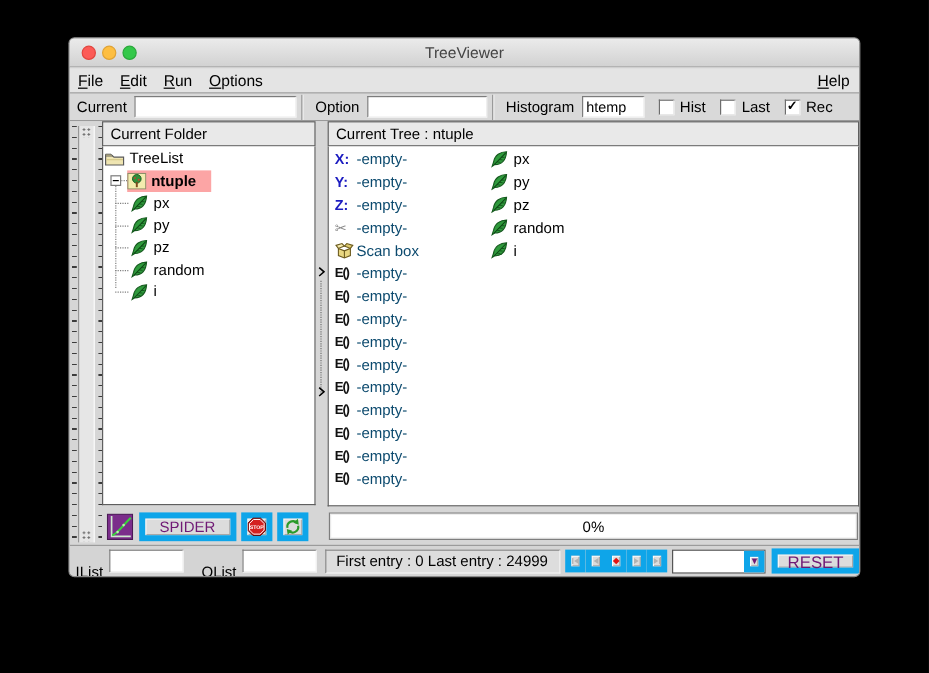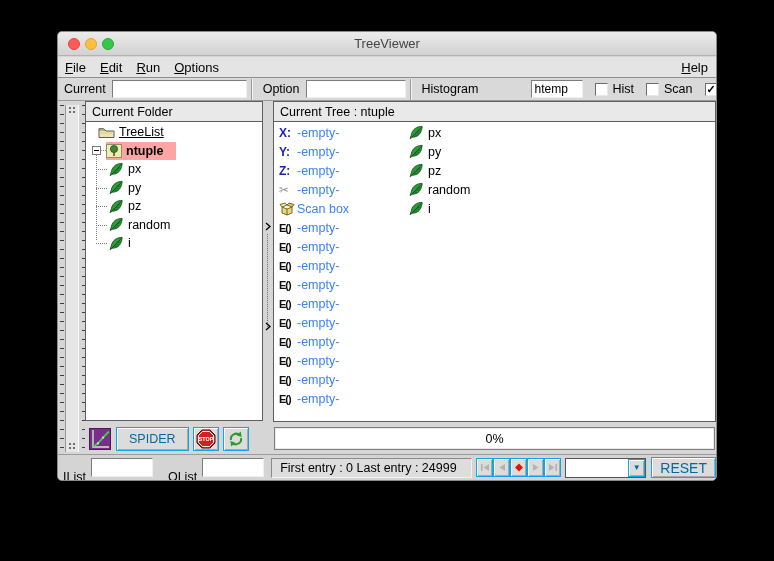--- a/index.html
+++ b/index.html
@@ -61,60 +61,60 @@
   
   .panel-header {
     height:21px; background:#e9e9e9; border:1px solid #5f5f5f;
     font-size:12.5px; display:flex; align-items:center; padding-left:6px; color:#000;
   }
   .folder-panel { position:absolute; left:27px; top:0; width:178px; height:355px; }
   .folder-list { position:absolute; left:0; top:21px; right:0; height:299px;
     background:#fff; border:1px solid #5f5f5f; border-top:none; overflow:hidden; }
   .ftree { position:relative; padding-top:1px; font-size:12.5px; }
   .ftree-row { position:relative; height:18.5px; display:flex; align-items:center; }
-  .row-treelist { padding-left:12px;text-decoration:underline; }
+  .row-treelist { padding-left:1px; }
   .row-ntuple { padding-left:6px; }
   .minusbox { width:9px; height:9px; background:#fff; border:1px solid #7c7c7c;
     position:relative; flex:0 0 9px; }
   .minusbox::after { content:""; position:absolute; left:1px; right:1px; top:3px; border-top:1px solid #000; }
   .hdots { width:5px; border-top:1px dotted #808080; }
   .sel { display:flex; align-items:center; background:#fca5a5; padding-right:12px; height:18px;font-weight:bold; }
   .vline { position:absolute; left:10px; top:33px; height:85px; border-left:1px dotted #808080; }
   .row-leafitem { padding-left:23px; }
   .row-leafitem::before { content:""; position:absolute; left:10px; top:9px; width:11px;
     border-top:1px dotted #808080; }
   .ico { flex:0 0 auto; margin-right:4px; }
   .tree-label { white-space:nowrap; }
   
   .folder-tools { position:absolute; left:0; right:0; bottom:0; height:34px;
     display:flex; align-items:center; gap:4px; padding-left:3px; }
   .flatpic { width:24px; height:24px; display:flex; align-items:center; justify-content:center; }
   .btn {
-    background:#dcdcdc; border:1px solid #0ea5e9;
+    background:#dcdcdc; border:5px solid #0ea5e9;
     box-shadow:inset 1px 1px 0 #fbfbfb, inset -1px -1px 0 #a8a8a8;
     display:flex; align-items:center; justify-content:center;
-    font-size:12.5px; color:#0369a1; font-family:"Liberation Sans", sans-serif;
+    font-size:12.5px; color:#701a75; font-family:"Liberation Sans", sans-serif;
   }
   .spider-btn { height:24px; padding:0 12px; }
   .pic-btn { width:26px; height:24px; }
   
   .splitter { position:absolute; left:205px; top:0; width:10px; height:355px; }
   .split-dots { position:absolute; left:4px; top:133px; height:95px; border-left:1px dotted #707070; }
   .split-arrow { position:absolute; left:2px; }
   .sa1 { top:121px; } .sa2 { top:221px; }
   
   .tree-panel { position:absolute; left:215px; top:0; width:443px; height:355px; }
   .tree-list { position:absolute; left:0; top:21px; right:0; height:300px;
     background:#fff; border:1px solid #5f5f5f; border-top:none; overflow:hidden; padding-top:1px; }
   .expr-row { height:19px; display:flex; align-items:center; font-size:12.5px; padding-left:5px; }
   .ax-icon { width:18px; font-weight:bold; color:#1c1cc0; font-size:12px; flex:0 0 18px; }
   .e-icon { width:18px; font-weight:bold; color:#111; font-size:11px; flex:0 0 18px; letter-spacing:-1px; }
   .cut-icon { width:18px; flex:0 0 18px; color:#8a8a8a; font-size:12px; }
   .boxic { width:18px; flex:0 0 18px; }
-  .expr-label { color:#3b82f6; }
+  .expr-label { color:#0c4a6e; }
   .leaf-cell { display:flex; align-items:center; position:absolute; left:135px; }
   .expr-row { position:relative; }
   .leaf-cell .tree-label { margin-left:4px; }
   .progressbar { position:absolute; left:1px; right:1px; bottom:6px; height:23px;
     background:#fff; border:1px solid #7e7e7e; box-shadow:inset 0 0 0 1px #e9e9e9;
     display:flex; align-items:center; justify-content:center; font-size:12.5px; }
   
   .statusbar { position:absolute; left:0; right:0; bottom:0; height:26px; background:#d4d4d4;
     border-top:1px solid #9b9b9b; display:flex; align-items:center; font-size:12.5px; }
   .sb-label { padding:0 5px;margin-top:19px; }
@@ -220,28 +220,28 @@
   </div>
 
   <div class="toolbar">
     <span class="tb-label">Current</span>
     <input class="tb-input" style="width: 135px;" value="">
     <span class="tb-sep"></span>
     <span class="tb-label">Option</span>
     <input class="tb-input" style="width: 100px;" value="">
     <span class="tb-sep"></span>
     <span class="tb-label">Histogram</span>
-    <input class="tb-input" style="width: 52px; margin-left: 46px;" value="htemp">
+    <input class="tb-input" style="width: 52px;" value="htemp">
     <span class="cb-group">
       <span class="checkbox"></span>
       <span>Hist</span>
     </span>
     <span class="cb-group">
       <span class="checkbox"></span>
-      <span>Scan</span>
+      <span>Last</span>
     </span>
     <span class="cb-group">
       <span class="checkbox">✓</span>
       <span>Rec</span>
     </span>
   </div>
 
   <div class="main">
 
     <div class="slider-strip">

